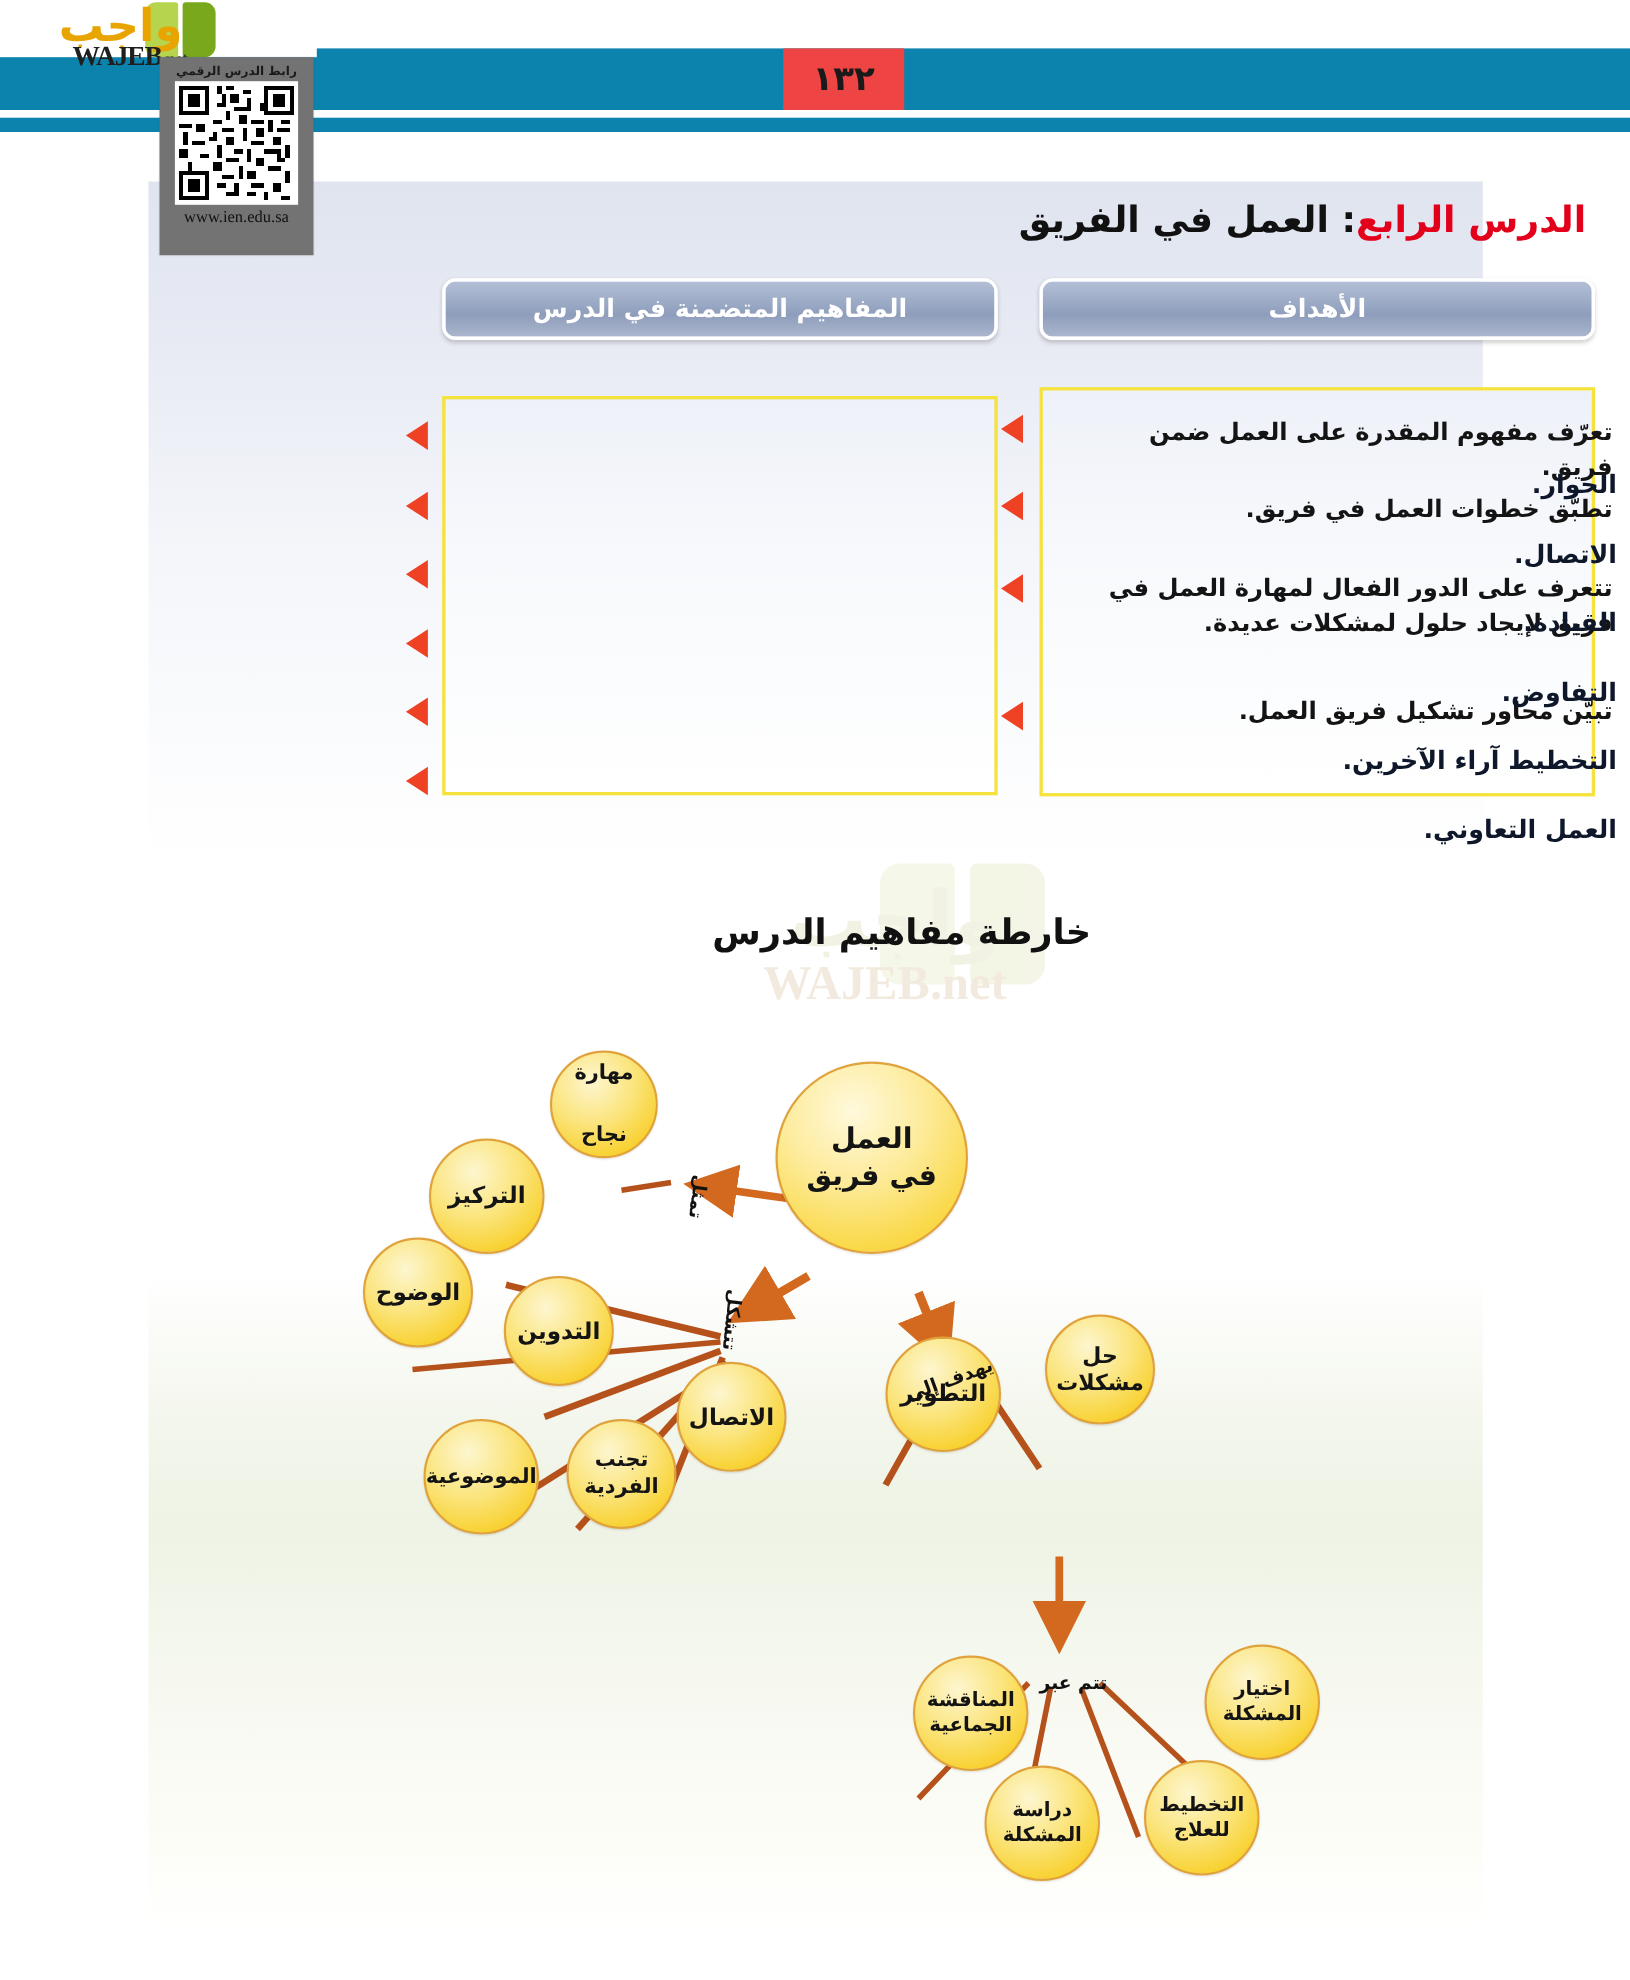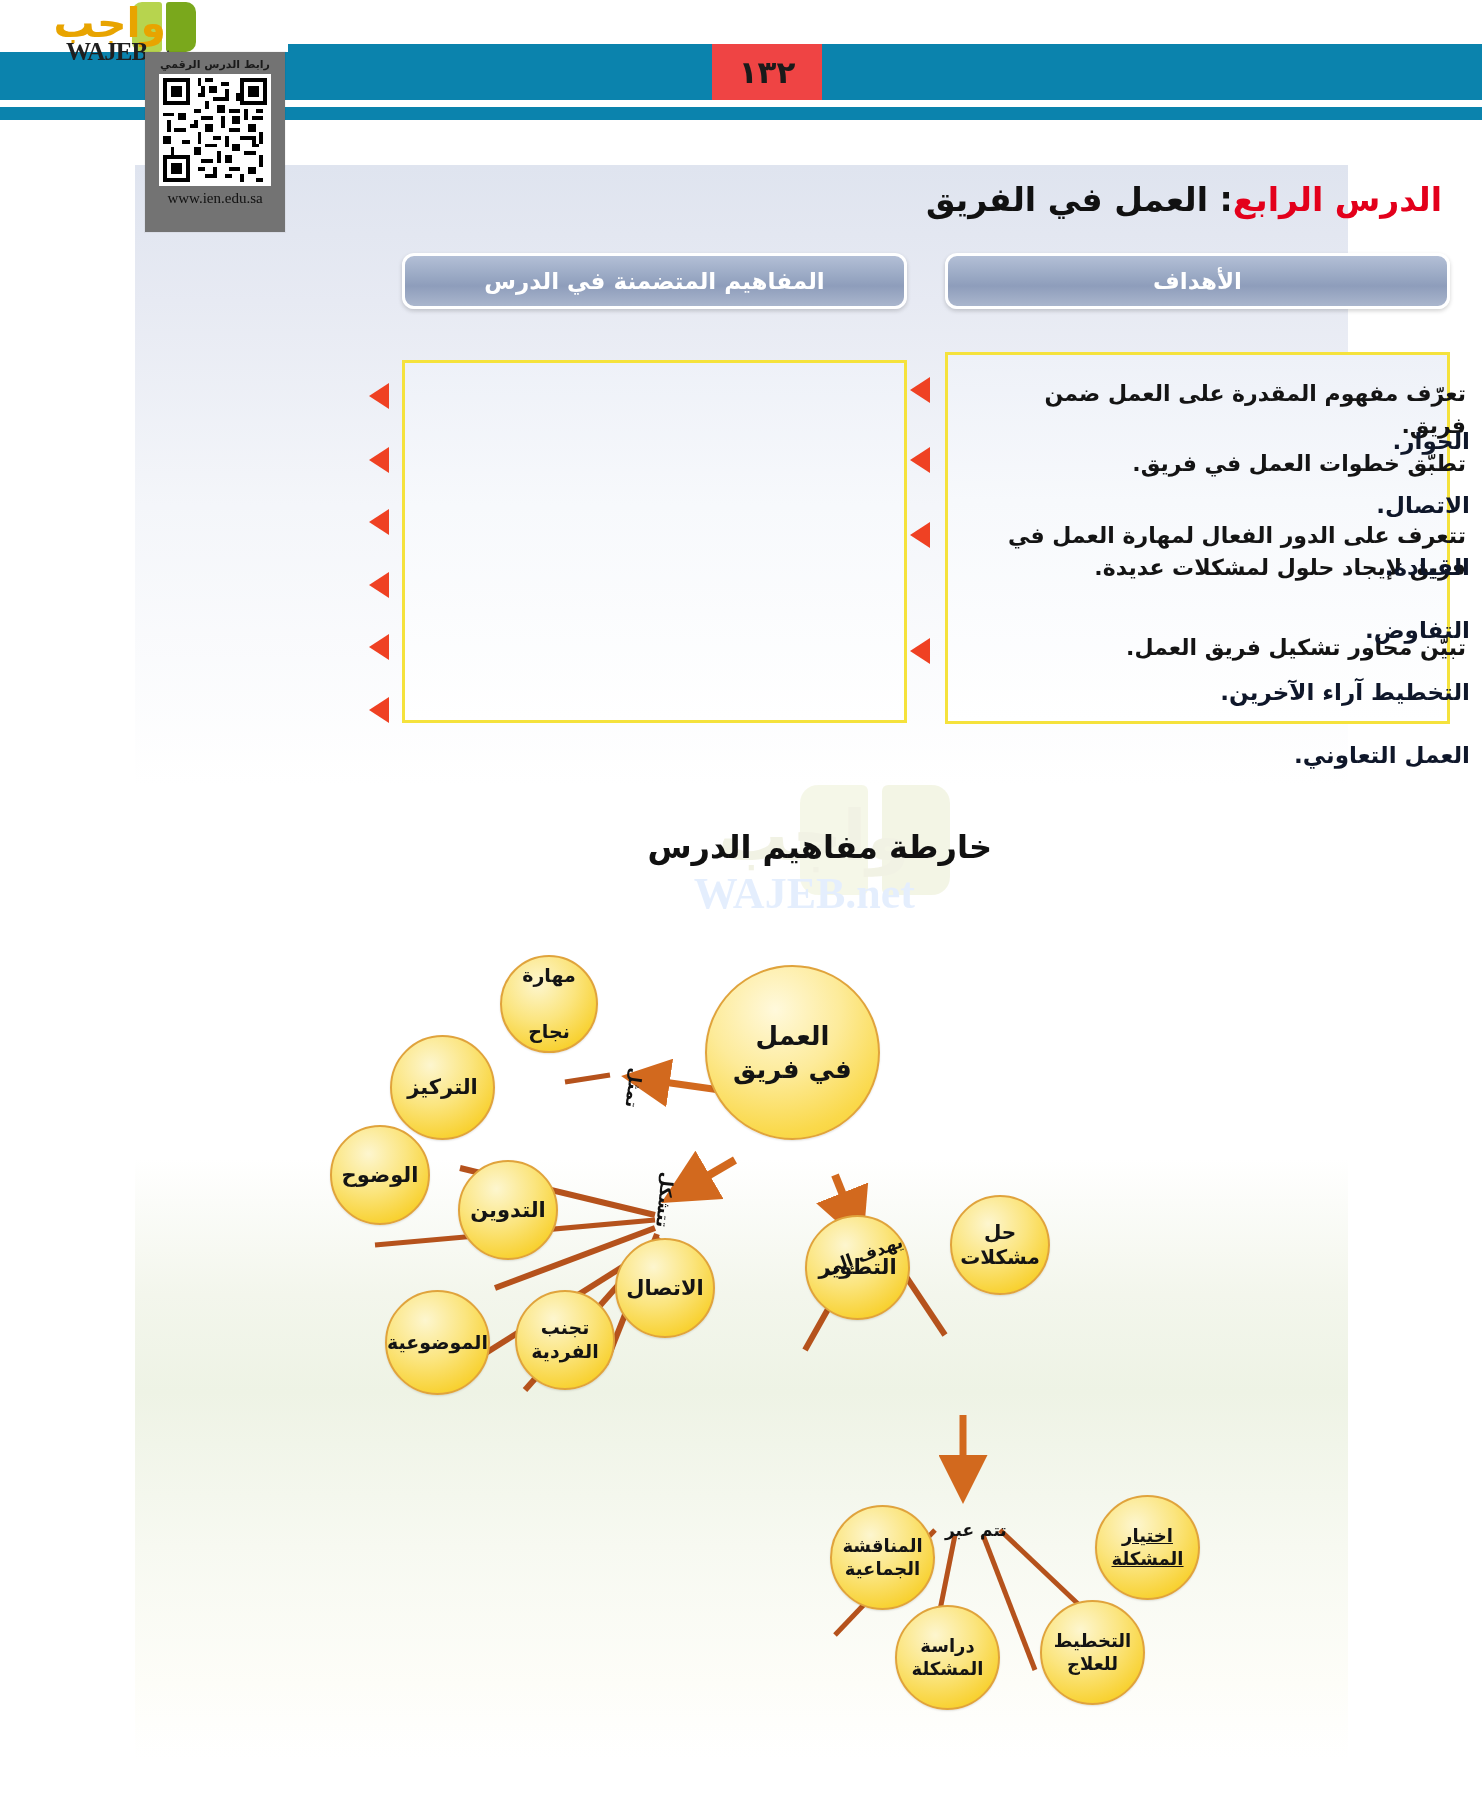--- a/index.html
+++ b/index.html
@@ -179,21 +179,21 @@
     width: 470px; height: 160px;
     opacity: 0.13; z-index: 1; pointer-events: none;
   }
   .wm-ar {
     position: absolute; right: 60px; top: -5px;
     font-size: 70px; font-weight: 700; color: #9c9f36;
     font-family: "DejaVu Sans", sans-serif;
   }
   .wm-en {
     position: absolute; right: 55px; top: 68px;
-    font-size: 44px; font-weight: 700; color: #3b82f6;
+    font-size: 44px; font-weight: 700; color: #a16207;
     font-family: "Liberation Serif", serif;
   }
   .wm-book {
     position: absolute; left: 300px; top: -15px;
     width: 150px; height: 115px;
   }
   .wm-book .p {
     position: absolute; top: 0; width: 68px; height: 110px;
     background: #a9b442; border-radius: 6px 18px 18px 6px;
   }
@@ -443,16 +443,16 @@
 <div class="node" style="left: 895px; top: 1605px; width: 105px; height: 105px; font-size: 18px;">
   <span>دراسة</span>
   <span>المشكلة</span>
 </div>
 
 <div class="node" style="left: 1040px; top: 1600px; width: 105px; height: 105px; font-size: 18px;">
   <span>التخطيط</span>
   <span>للعلاج</span>
 </div>
 
-<div class="node" style="left: 1095px; top: 1495px; width: 105px; height: 105px; font-size: 18px; text-decoration: underline;">
+<div class="node" style="left: 1095px; top: 1495px; width: 105px; height: 105px; font-size: 18px;">
   <span>اختيار</span>
   <span>المشكلة</span>
 </div>
 
 </body></html>

